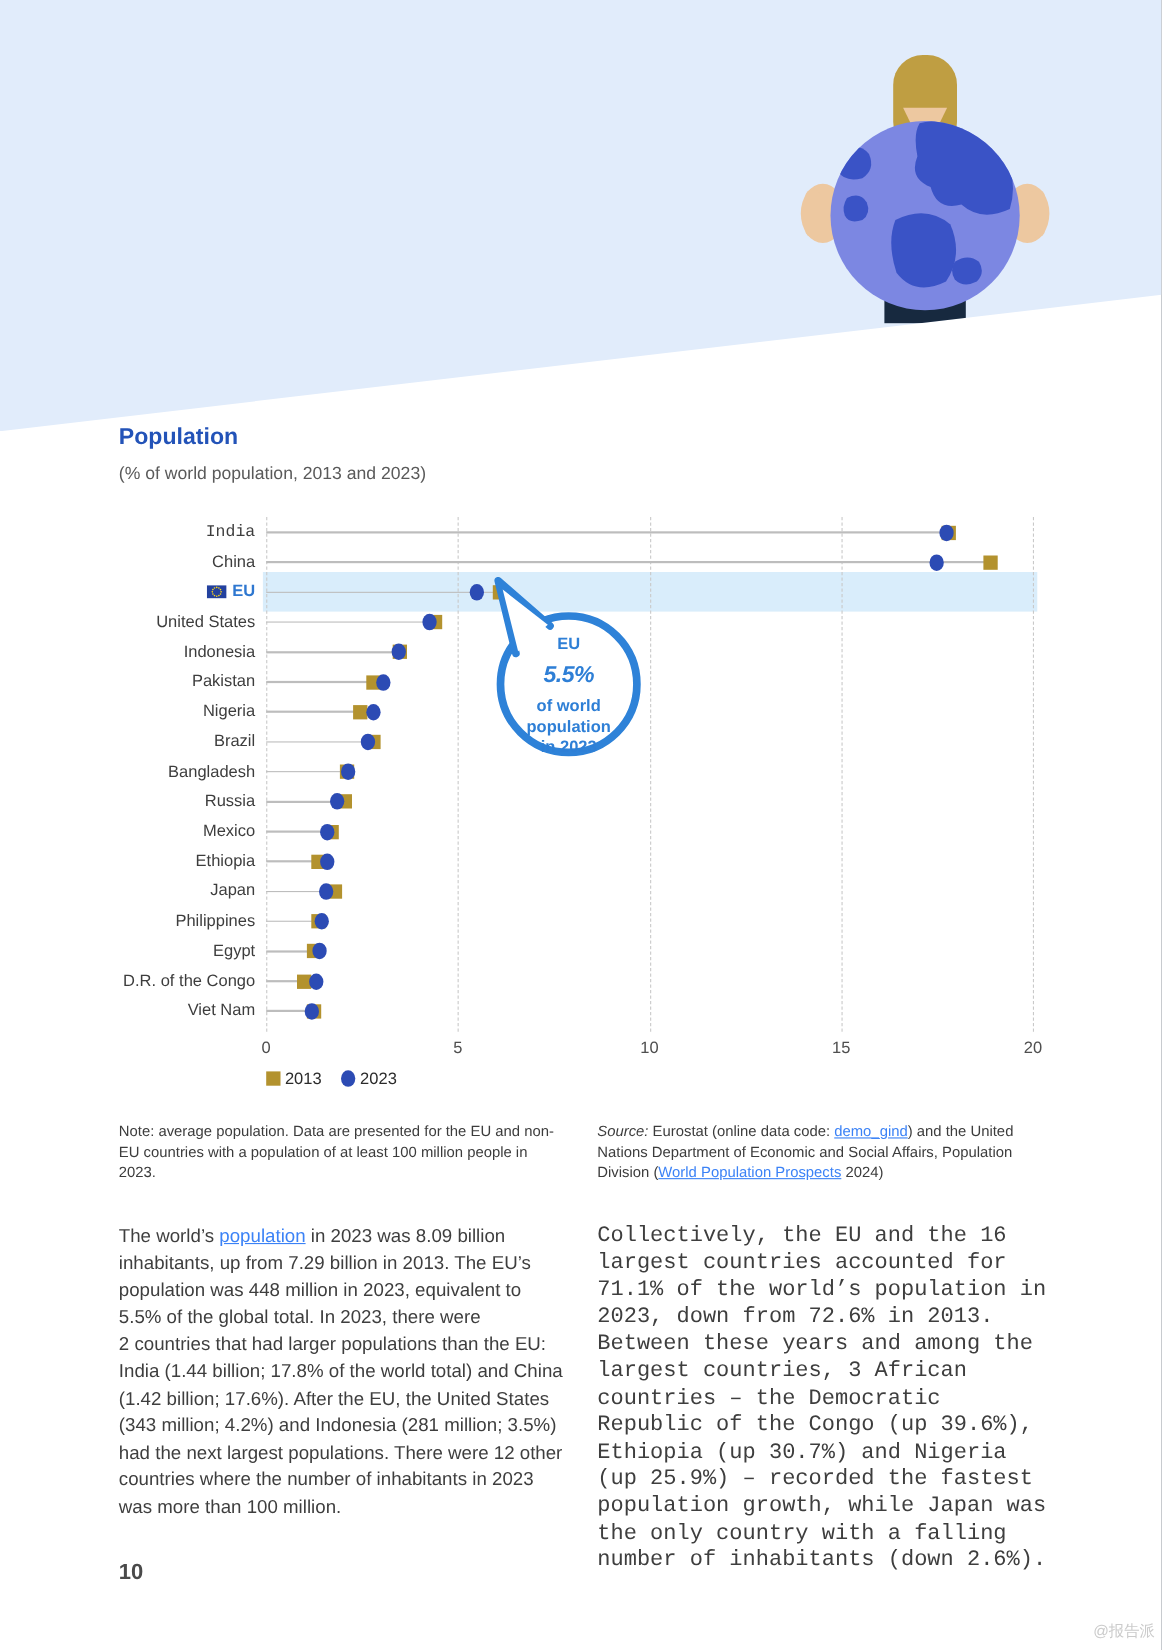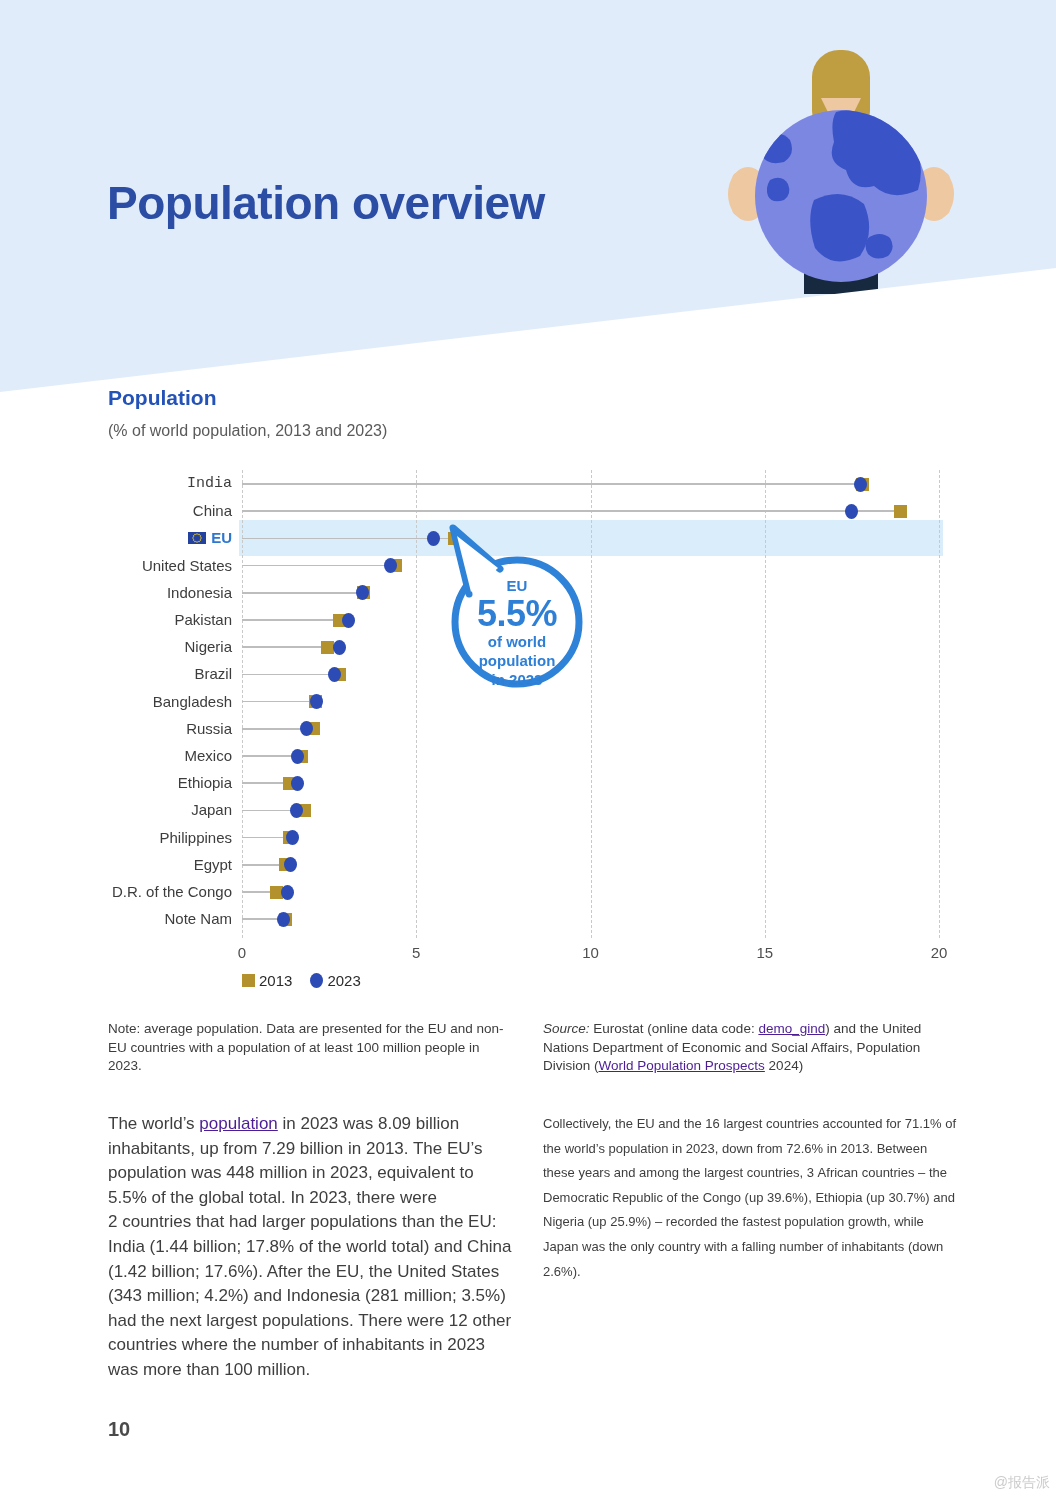--- a/index.html
+++ b/index.html
@@ -42,45 +42,44 @@
   .legend .item { display:flex; align-items:center; gap:4px; }
   .lg-sq { width:13px; height:13px; background:#b3922e; display:inline-block; }
   .lg-dot{ width:13px; height:15px; background:#2c4bb4; border-radius:50%; display:inline-block; }
   
   .callout-svg { position:absolute; left:297px; top:48px; }
   .callout-text {
     position:absolute; left:329px; top:106px; width:160px; text-align:center;
     color:#2e7fd6; font-weight:bold; pointer-events:none;
   }
   .co-l1 { font-size:15px; line-height:20px; }
-  .co-l2 { font-size:36px; line-height:36px; letter-spacing:-0.5px; }
+  .co-l2 { font-size:21px; line-height:36px; letter-spacing:-0.5px;font-style:italic; }
   .co-l3 { font-size:15px; line-height:19px; }
   
   .note  { position:absolute; left:108px; top:1020px; width:402px; font-size:13.5px; line-height:18.5px; color:#3c3c3c; }
   .source{ position:absolute; left:543px; top:1020px; width:414px; font-size:13.5px; line-height:18.5px; color:#3c3c3c; }
   .src-label { font-style:italic; }
-  a.doclink, .doclink { color:#4c1d95; text-decoration:underline; cursor:pointer; }
+  a.doclink, .doclink { color:#3b82f6; text-decoration:underline; cursor:pointer; }
   
   .body-left  { position:absolute; left:108px; top:1112px; width:404px; font-size:17px; line-height:24.6px; color:#3e3e3e; }
-  .body-right { position:absolute; left:543px; top:1112px; width:416px; font-size:13px; line-height:24.6px; color:#3e3e3e; }
+  .body-right { position:absolute; left:543px; top:1112px; width:416px; font-size:20px; line-height:24.6px; color:#3e3e3e;font-family:Liberation Mono, monospace; }
   
   .page-num { position:absolute; left:108px; top:1418px; font-size:20px; font-weight:bold; color:#4a4a4a; }
   .footer-right { position:absolute; right:108px; top:1414px; display:flex; align-items:center; gap:12px; }
   .footer-title { font-size:16.5px; color:#6f6f6f; }
   .slash { width:12px; height:30px; border-right:3px solid #4f4f4f; transform:skewX(-22deg); margin-right:4px; }
   .brand { font-size:20px; font-weight:bold; color:#4f4f4f; letter-spacing:-0.5px; }
   .watermark { position:absolute; right:6px; bottom:8px; font-size:14px; color:#cbcbcb; }
 </style>
 </head>
 <body>
 
 <div class="page">
 
   <div class="hero">
-    <div class="hero-title">Population overview</div>
     <svg class="hero-art" width="245" height="252" viewBox="0 0 245 252">
 
       <rect x="94" y="8" width="58" height="88" rx="27" fill="#bf9e42"></rect>
 
       <polygon points="103,56 143,56 123,97" fill="#edc8a0"></polygon>
 
       <rect x="86" y="200" width="74" height="52" fill="#17293f"></rect>
 
       <ellipse cx="30" cy="152" rx="20" ry="27" fill="#edc8a0"></ellipse>
       <ellipse cx="216" cy="152" rx="20" ry="27" fill="#edc8a0"></ellipse>
@@ -132,21 +131,21 @@
         <div class="clabel" style="top: 164.2px;">Nigeria</div>
         <div class="clabel" style="top: 191.4px;">Brazil</div>
         <div class="clabel" style="top: 218.6px;">Bangladesh</div>
         <div class="clabel" style="top: 245.8px;">Russia</div>
         <div class="clabel" style="top: 273px;">Mexico</div>
         <div class="clabel" style="top: 300.2px;">Ethiopia</div>
         <div class="clabel" style="top: 327.4px;">Japan</div>
         <div class="clabel" style="top: 354.6px;">Philippines</div>
         <div class="clabel" style="top: 381.8px;">Egypt</div>
         <div class="clabel" style="top: 409px;">D.R. of the Congo</div>
-        <div class="clabel" style="top: 436.2px;">Note Nam</div>
+        <div class="clabel" style="top: 436.2px;">Viet Nam</div>
       </div>
     <div class="plot">
         <div class="band" style="top: 50.4px;"></div>
         <div class="grid" style="left: 0px;"></div>
         <div class="grid" style="left: 174.25px;"></div>
         <div class="grid" style="left: 348.5px;"></div>
         <div class="grid" style="left: 522.75px;"></div>
         <div class="grid" style="left: 697px;"></div>
         <div class="stem" style="left: 0px; top: 13.25px; width: 620.33px;"></div>
         <div class="sq13" style="left: 613.83px; top: 7.5px; background: rgb(179, 146, 46);"></div>

